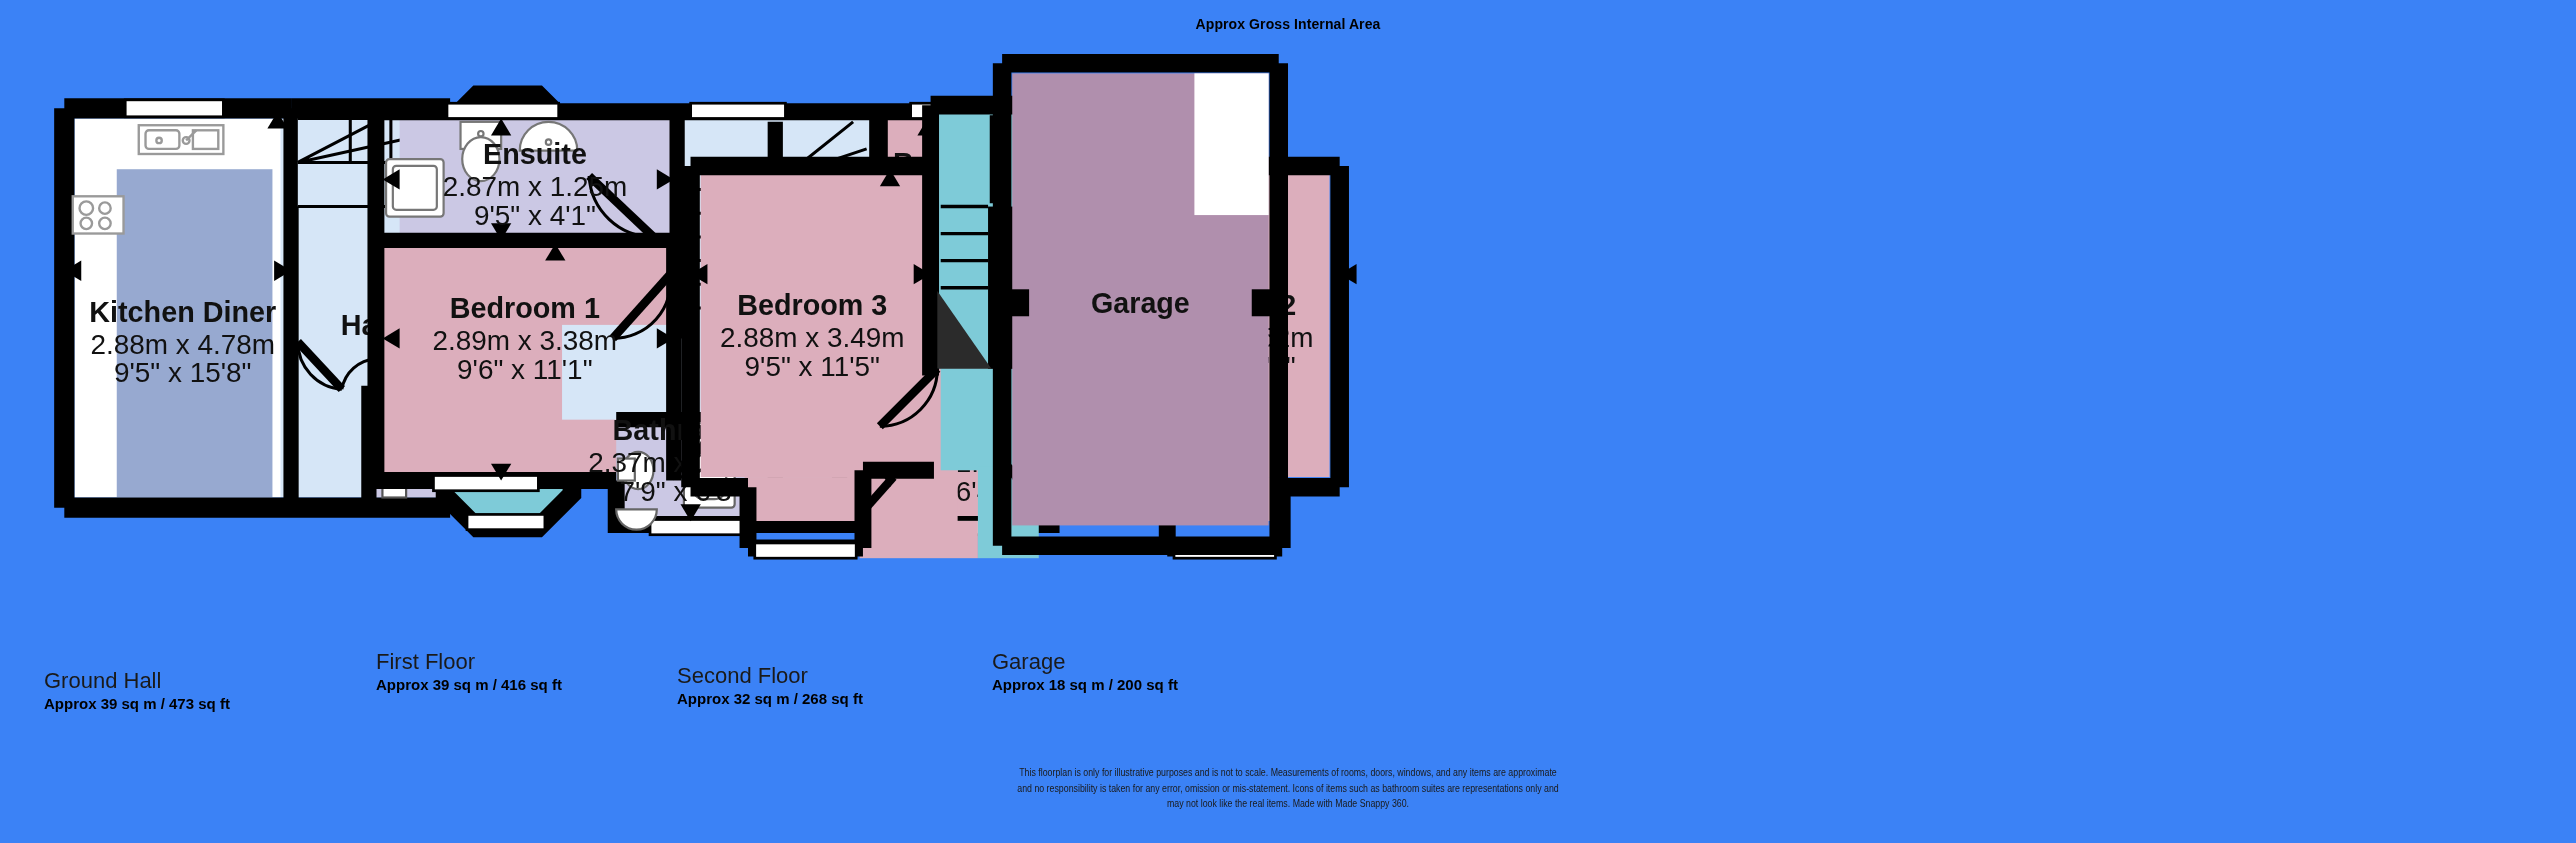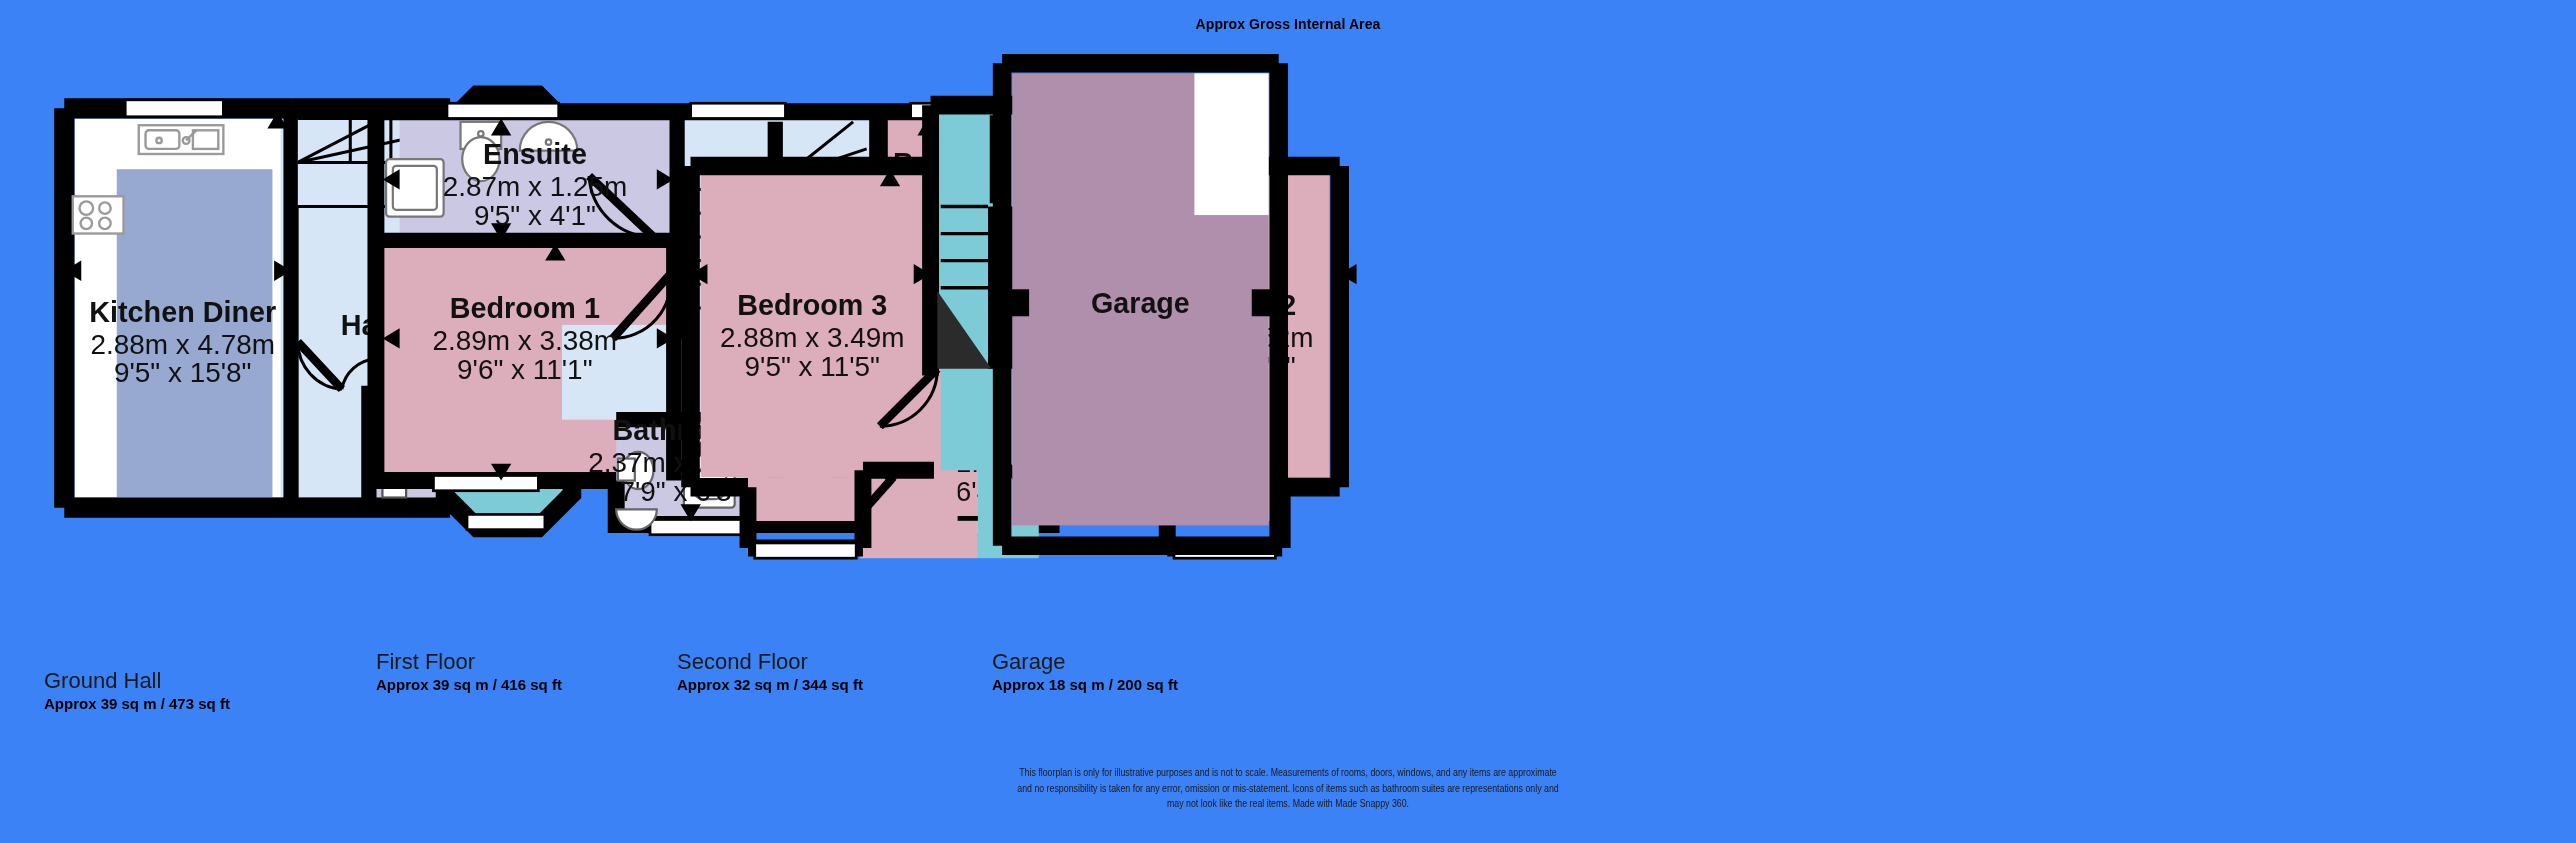--- a/index.html
+++ b/index.html
@@ -367,23 +367,23 @@
         <text class="rm-name" x="80" y="134">Bedroom 3</text>
         <text class="rm-dim" x="80" y="153">2.88m x 3.49m</text>
         <text class="rm-dim" x="80" y="170">9'5" x 11'5"</text>
 
         <text class="rm-name" x="322" y="134">Bedroom 2</text>
         <text class="rm-dim" x="322" y="153">3.03m x 3.52m</text>
         <text class="rm-dim" x="322" y="170">9'11" x 11'7"</text>
       </g>
     </svg>
   </div>
-  <div class="floor-caption" style="left:677px;top:649px;">
+  <div class="floor-caption" style="left:677px;top:663px;">
     <div class="fc-name">Second Floor</div>
-    <div class="fc-area">Approx 32 sq m / 344 sq ft</div>
+    <div class="fc-area">Approx 32 sq m / 268 sq ft</div>
   </div>
 
   <div class="floor" style="left: 992px; top: 52px; transform-origin: 0px 0px; transform: scale(2.3);">
     <svg width="132" height="221" viewBox="0 0 180 300">
       <g>
         <rect x="12" y="12" width="152" height="268" fill="#b08fad"></rect>
         <rect x="120" y="12" width="44" height="84" fill="#ffffff"></rect>
       </g>
       <g stroke="#000" fill="none" stroke-width="11">
         <path d="M6 6 L170 6"></path>

